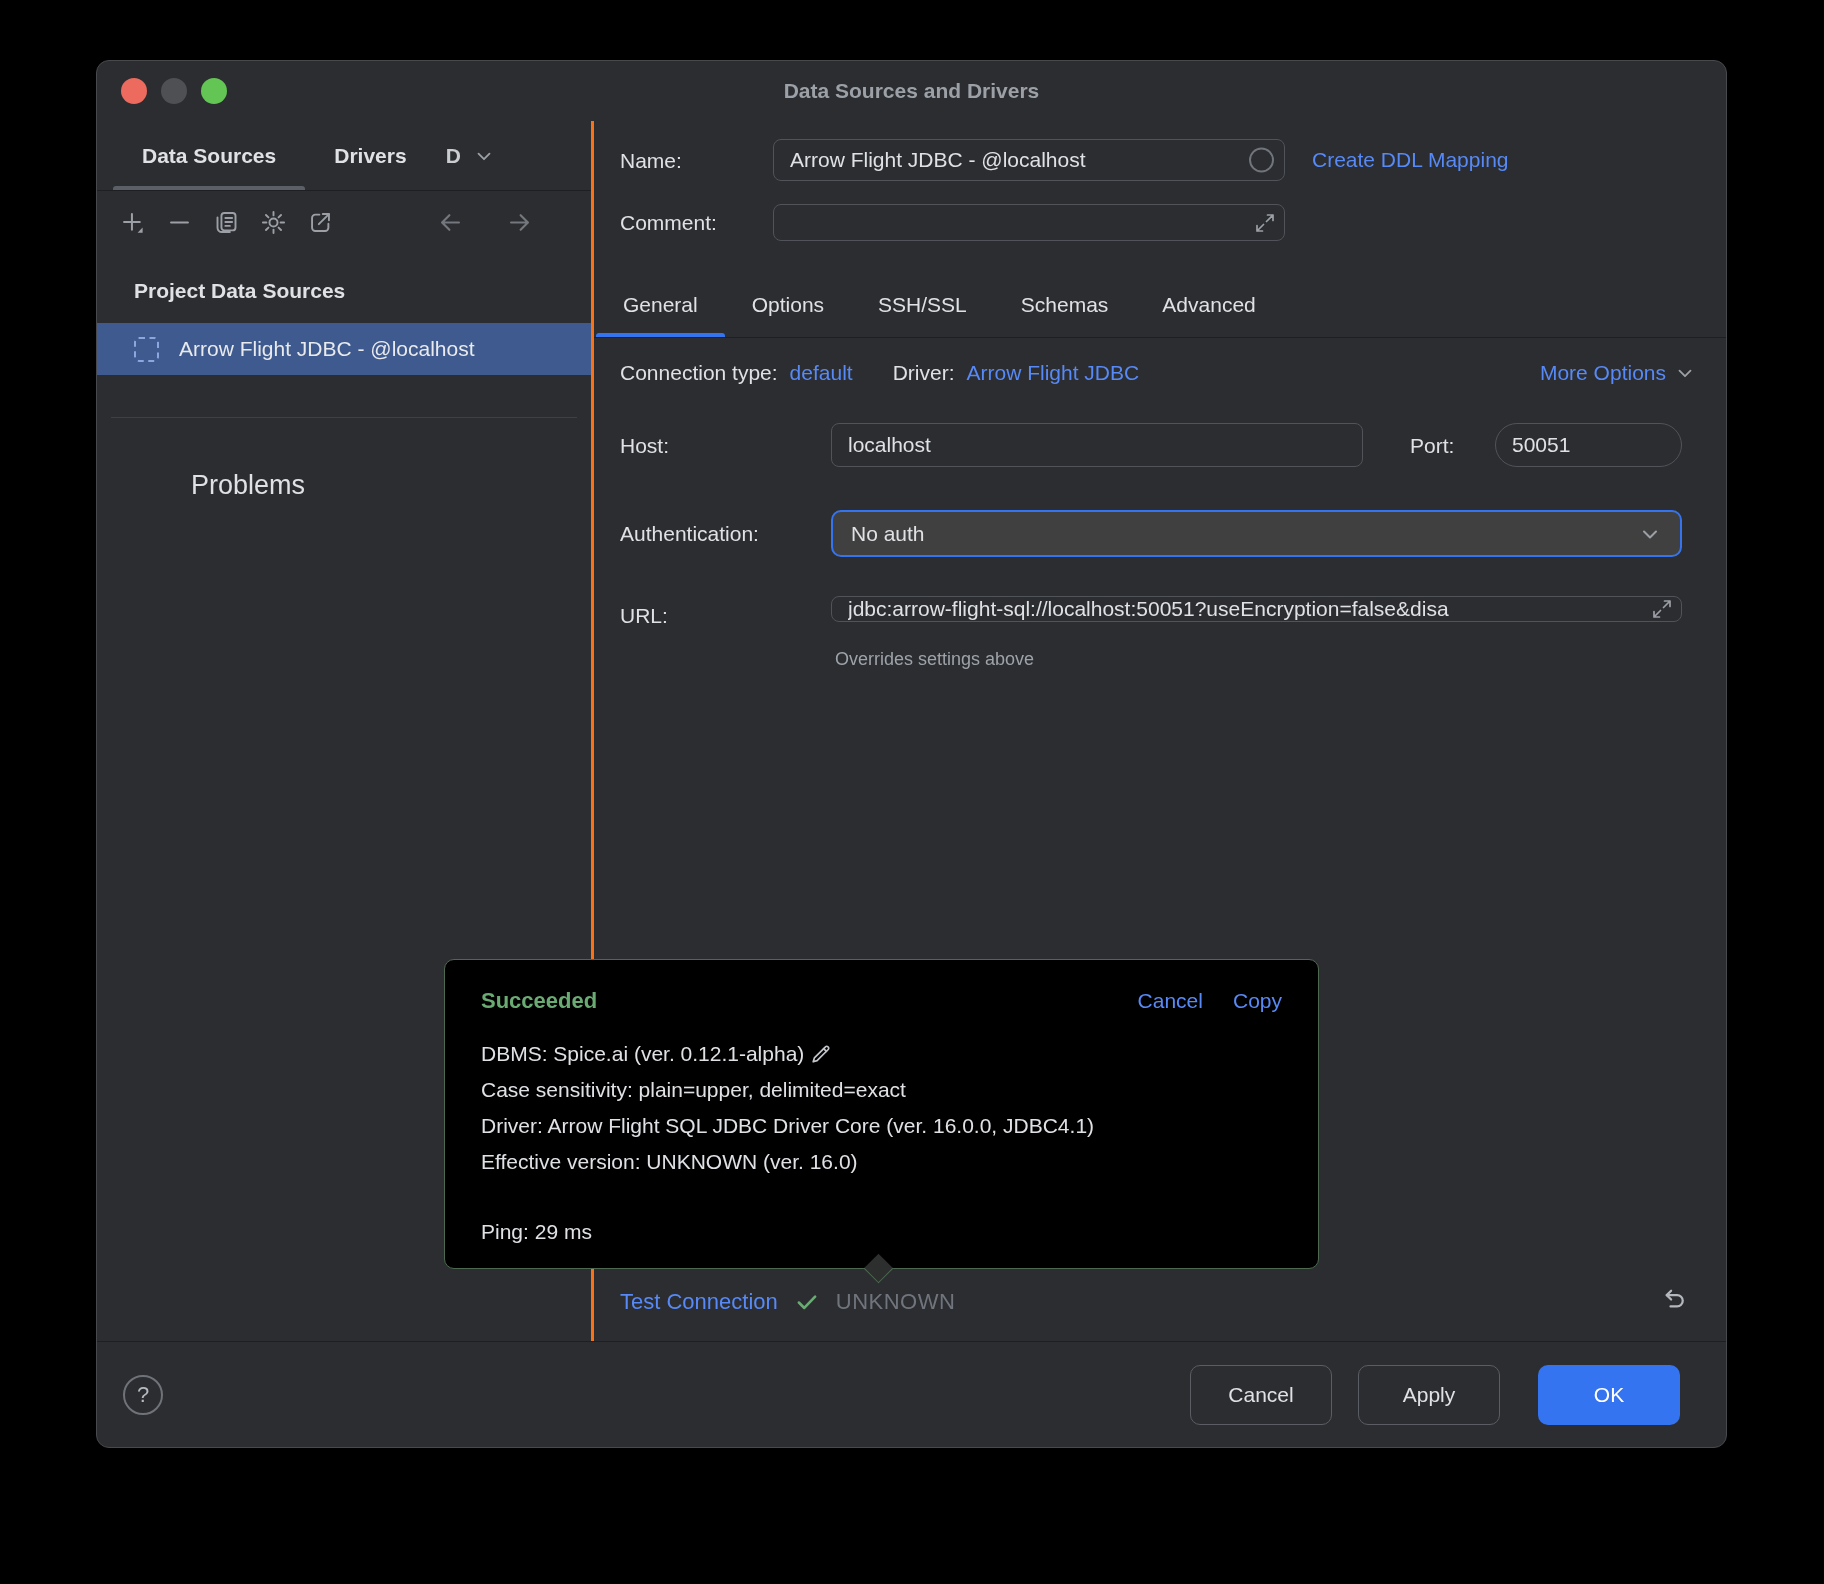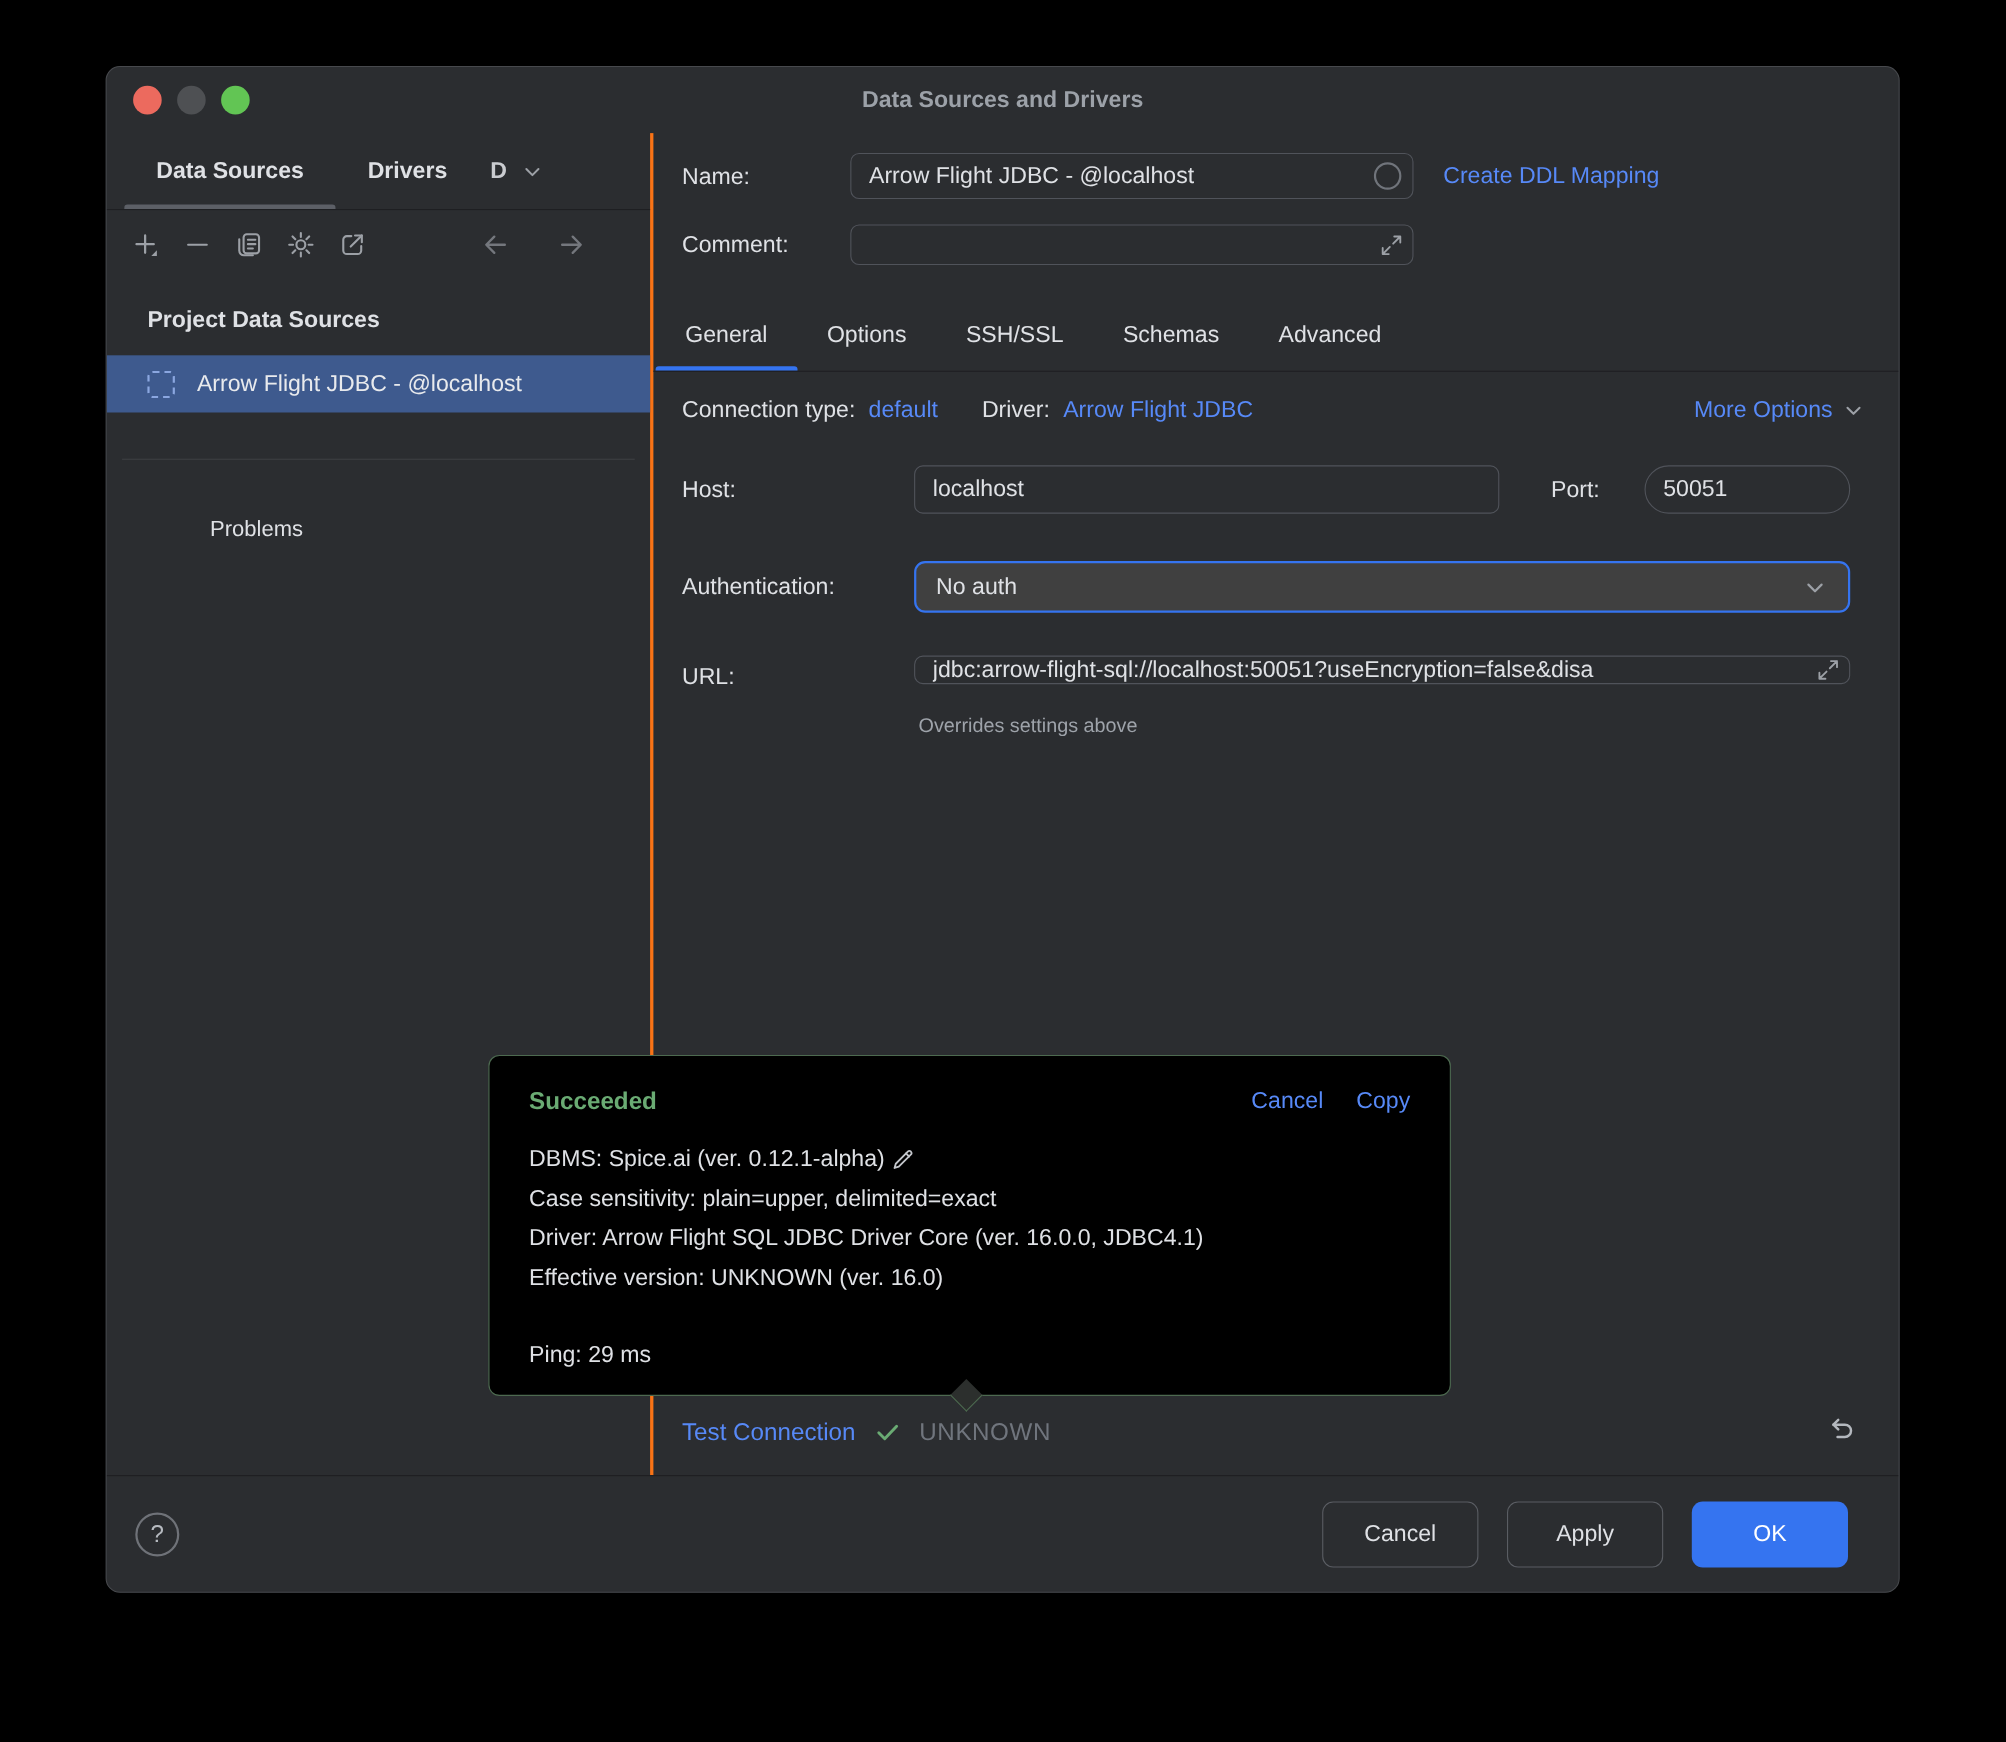--- a/index.html
+++ b/index.html
@@ -23,21 +23,21 @@
   .side-tab.active::after{content:"";position:absolute;left:0;right:0;bottom:0;height:4px;background:#5c5f66;border-radius:3px 3px 0 0;}
   .side-tab.overflow{padding:0 10px;color:#caccd0;}
   .side-toolbar{height:62px;display:flex;align-items:center;gap:20px;padding:0 58px 0 22px;}
   .tool{width:27px;height:27px;display:flex;align-items:center;justify-content:center;}
   .nav-arrows{margin-left:auto;display:flex;gap:42px;}
   .side-section{margin:26px 0 0 37px;font-weight:700;font-size:21px;color:#dfe1e5;}
   .side-item{margin-top:20px;height:52px;display:flex;align-items:center;padding-left:37px;gap:20px;font-size:21px;color:#e8eaed;}
   .side-item.selected{background:#3e5a8e;}
   .ds-icon{width:25px;height:25px;border:2px dashed #8ba7e0;border-radius:5px;flex:none;}
   .side-sep{height:1px;background:#3e4043;margin:42px 14px 0 14px;}
-  .side-problems{margin:52px 0 0 94px;font-size:20px;color:#dfe1e5;}
+  .side-problems{margin:52px 0 0 94px;font-size:27px;color:#dfe1e5;}
   
   .main{flex:1;position:relative;}
   .lbl{position:absolute;font-size:21px;color:#dfe1e5;white-space:nowrap;}
   .field{position:absolute;background:transparent;border:1.5px solid #50535a;border-radius:8px;
     color:#dfe1e5;font-size:21px;font-family:inherit;padding:0 16px;outline:none;}
   .fwrap{position:absolute;}
   .fwrap input{width:100%;height:100%;background:transparent;border:1.5px solid #50535a;border-radius:8px;
     color:#dfe1e5;font-size:21px;font-family:inherit;padding:0 44px 0 16px;outline:none;}
   .ring{position:absolute;right:11px;top:50%;transform:translateY(-50%);width:25px;height:25px;border:2px solid #70747b;border-radius:50%;}
   .corner-ic{position:absolute;right:8px;top:50%;transform:translateY(-50%);display:flex;}
@@ -69,21 +69,21 @@
   .ping{margin-top:34px;font-size:21px;color:#dfe1e5;}
   
   .footer{position:absolute;left:0;right:0;top:1280px;bottom:0;border-top:1px solid #1e1f22;
     display:flex;align-items:center;padding:0 46px 0 26px;}
   .help{width:40px;height:40px;border:2px solid #6f7278;border-radius:50%;display:flex;align-items:center;
     justify-content:center;font-size:22px;color:#b6bac0;}
   .btns{margin-left:auto;display:flex;gap:26px;}
   .btn{height:60px;min-width:142px;padding:0 30px;border-radius:10px;font-size:21px;font-family:inherit;
     display:flex;align-items:center;justify-content:center;cursor:pointer;border:none;}
   .btn.ghost{border:1px solid #5a5d63;color:#dfe1e5;background:transparent;}
-  .btn.primary{background:#3574f0;color:#ffffff;}
+  .btn.primary{background:#3574f0;color:#ffffff;margin-left:12px;}
   svg{display:block;}
 </style>
 </head>
 <body>
 
 <div class="window">
 
   <div class="titlebar">
     <div class="lights">
       <span class="light close"></span>

